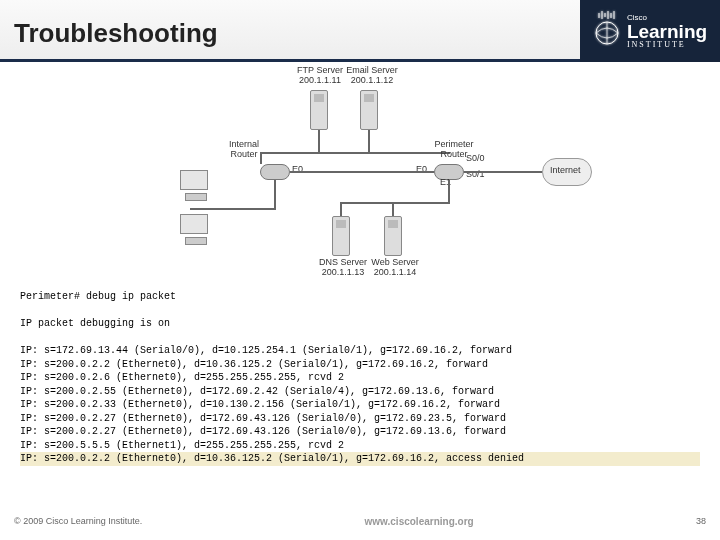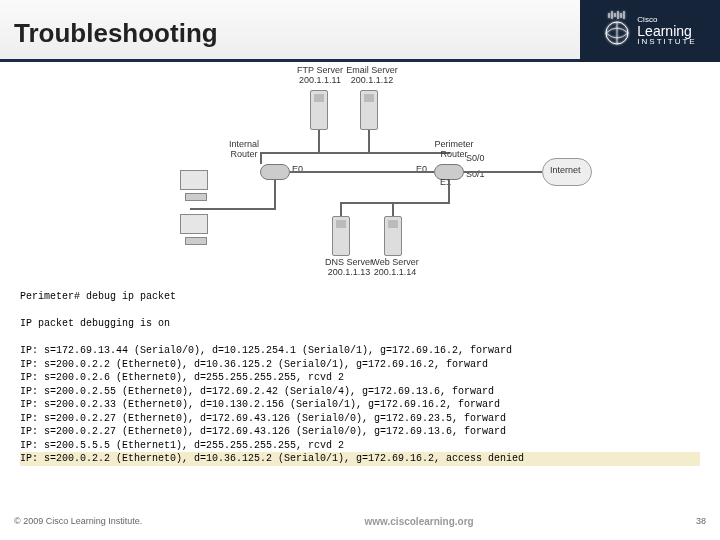--- a/index.html
+++ b/index.html
@@ -3,22 +3,22 @@
 <meta charset="utf-8">
 <style>
   * { margin: 0; padding: 0; box-sizing: border-box; }
   body { width: 720px; height: 540px; background: #fff; font-family: Arial, sans-serif; position: relative; overflow: hidden; }
   .title-bar { height: 62px; background: linear-gradient(#fafafa, #eee); position: relative; border-bottom: 3px solid #1a2c4a; }
   .title { font-size: 26px; font-weight: bold; color: #222; padding: 18px 0 0 14px; }
   .brand-band { position: absolute; top: 0; right: 0; width: 140px; height: 62px; background: #16243a; display: flex; align-items: center; justify-content: center; }
   .brand-band svg { filter: drop-shadow(0 0 1px #fff); }
   .brand-text { color: #fff; font-size: 11px; line-height: 1; }
   .brand-text .b1 { font-size: 8px; }
-  .brand-text .b2 { font-size: 14px; font-weight: normal; }
-  .brand-text .b3 { font-size: 8px; letter-spacing: 2px; }
+  .brand-text .b2 { font-size: 19px; font-weight: bold; }
+  .brand-text .b3 { font-size: 8px; letter-spacing: 2px; font-family: Liberation Serif, serif; }
   .diagram { position: absolute; top: 70px; left: 180px; width: 430px; height: 210px; }
   .dlabel { position: absolute; font-size: 9px; color: #333; text-align: center; line-height: 1.1; }
   .server { position: absolute; width: 18px; height: 40px; background: #ddd; border: 1px solid #888; border-radius: 2px; }
   .server::before { content: ""; position: absolute; top: 3px; left: 3px; right: 3px; height: 8px; background: #bbb; }
   .pc { position: absolute; width: 28px; height: 20px; background: #e6e6e6; border: 1px solid #888; }
   .pc::after { content: ""; position: absolute; top: 22px; left: 4px; width: 20px; height: 6px; background: #ccc; border: 1px solid #888; }
   .router { position: absolute; width: 30px; height: 16px; background: #ccc; border: 1px solid #777; border-radius: 8px; }
   .cloud { position: absolute; width: 50px; height: 28px; background: #eee; border: 1px solid #999; border-radius: 14px; }
   .line { position: absolute; background: #666; }
   .terminal { position: absolute; top: 290px; left: 20px; right: 20px; font-family: "Courier New", monospace; font-size: 10px; color: #000; line-height: 1.35; white-space: pre; }
@@ -81,21 +81,21 @@
   <div class="line" style="top:110px; left:94px; width:2px; height:28px"></div>
   <div class="line" style="top:138px; left:10px; width:86px; height:2px"></div>
   <div class="pc" style="top:100px; left:0px"></div>
   <div class="pc" style="top:144px; left:0px"></div>
 
   <div class="line" style="top:110px; left:268px; width:2px; height:22px"></div>
   <div class="line" style="top:132px; left:160px; width:110px; height:2px"></div>
   <div class="line" style="top:132px; left:160px; width:2px; height:14px"></div>
   <div class="line" style="top:132px; left:212px; width:2px; height:14px"></div>
   <div class="server" style="top:146px; left:152px"></div>
-  <div class="dlabel" style="top:188px; left:140px; width:58px">DNS Server
+  <div class="dlabel" style="top:188px; left:134px; width:58px">DNS Server
 200.1.1.13</div>
   <div class="server" style="top:146px; left:204px"></div>
   <div class="dlabel" style="top:188px; left:186px; width:58px">Web Server
 200.1.1.14</div>
 </div>
 
 <div class="terminal"><span>Perimeter# debug ip packet</span>
 
 <span>IP packet debugging is on</span>
 

